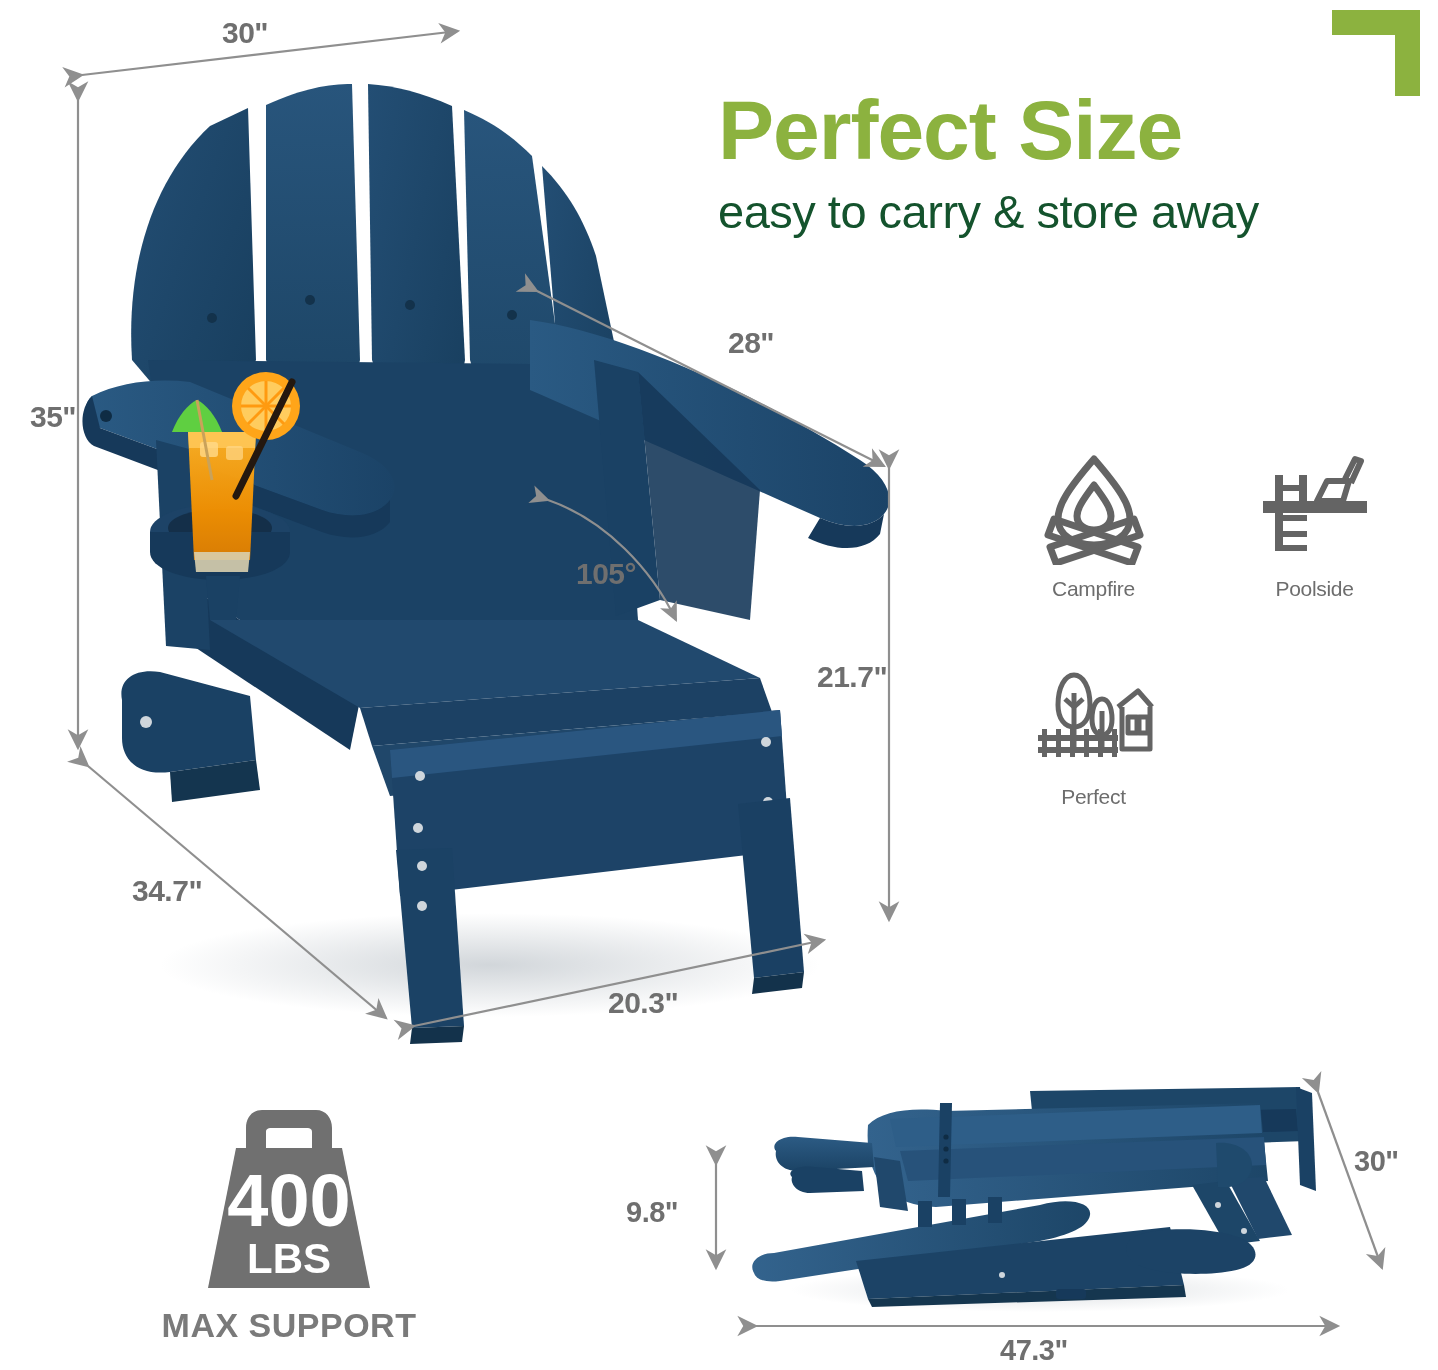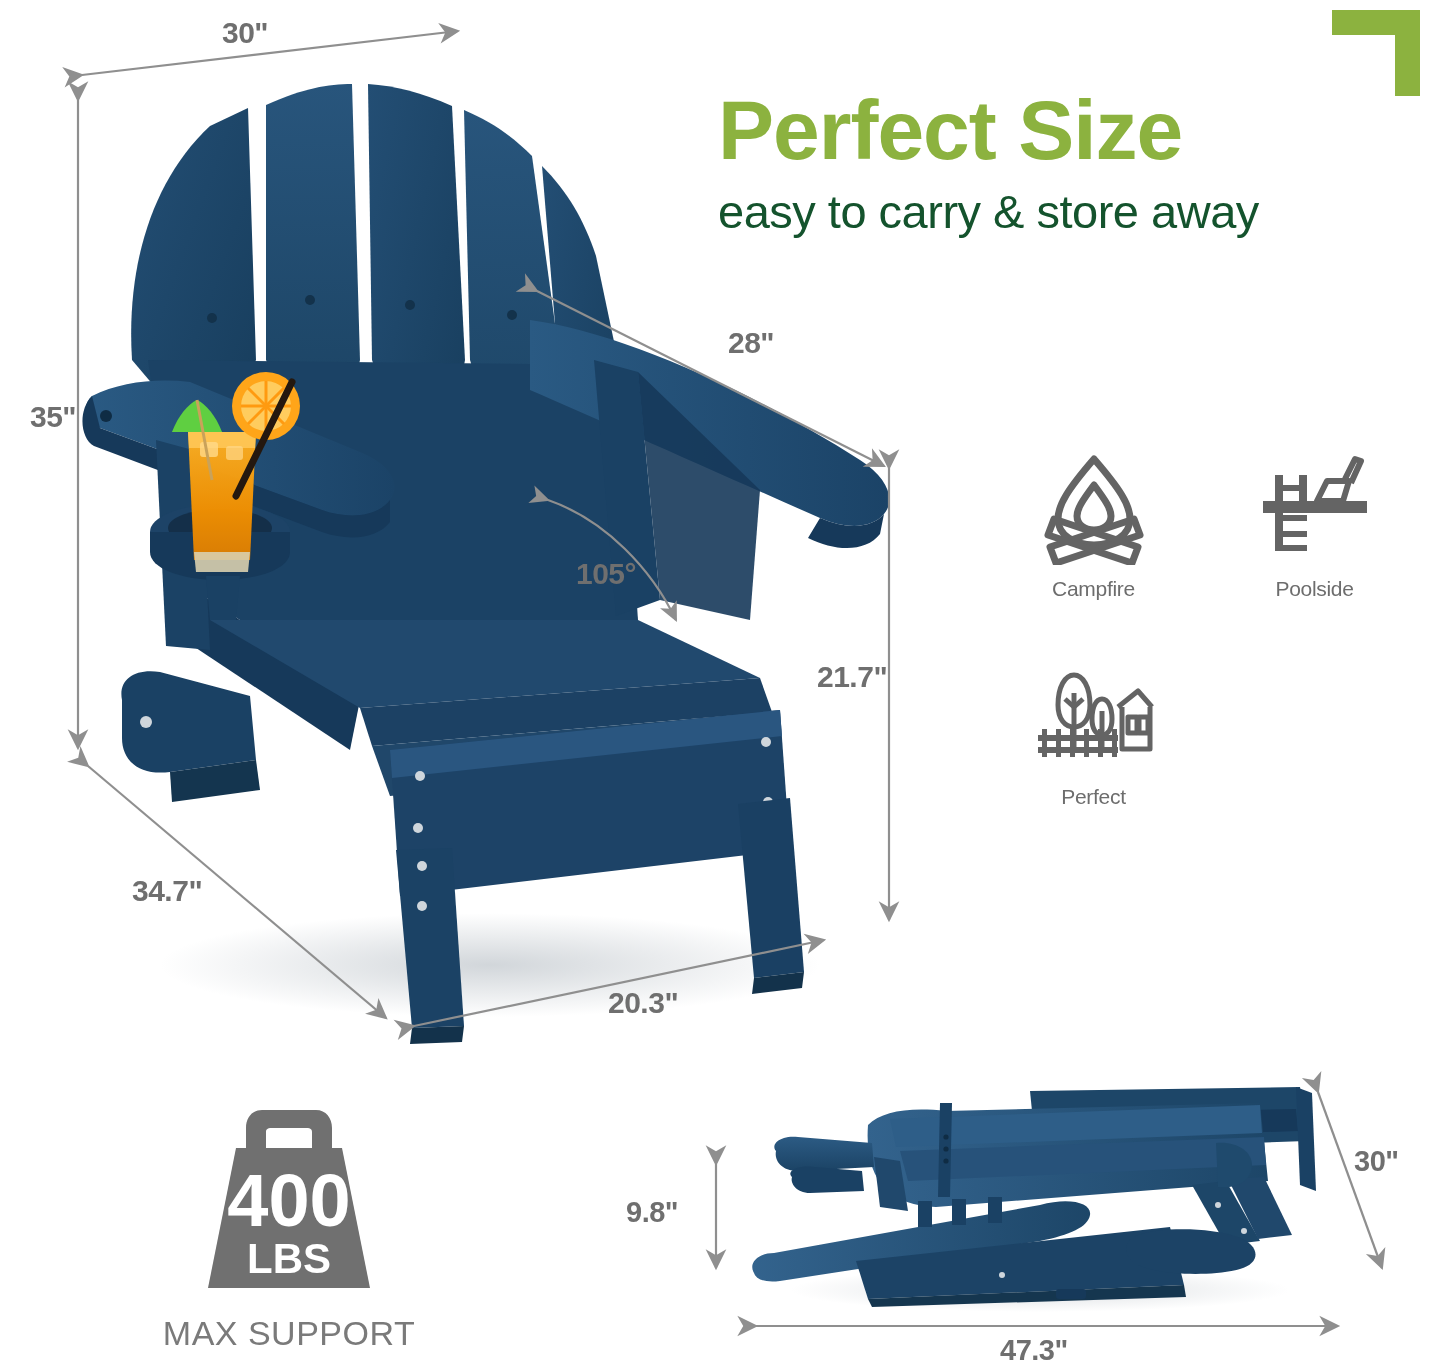--- a/index.html
+++ b/index.html
@@ -34,21 +34,21 @@
   .feature-cell{display:flex;flex-direction:column;align-items:center;justify-content:flex-start;}
   .feature-ico{width:120px;height:120px;display:block;}
   .feature-label{
     margin-top:12px;font-size:21px;color:#6d6d6d;letter-spacing:-0.3px;
   }
 
   
   #weight-badge{left:139px;top:1098px;width:300px;}
   #weight-svg{display:block;margin:0 auto;}
   #max-support-label{
-    margin-top:16px;text-align:center;font-size:34px;font-weight:normal;
+    margin-top:8px;text-align:center;font-size:34px;font-weight:bold;
     color:#7a7a7a;letter-spacing:0.5px;
   }
 
   
   .dim{
     position:absolute;color:#6f6f6f;font-weight:bold;
     font-size:30px;white-space:nowrap;letter-spacing:-0.5px;
   }
   .dim.sm{font-size:29px;}
 

